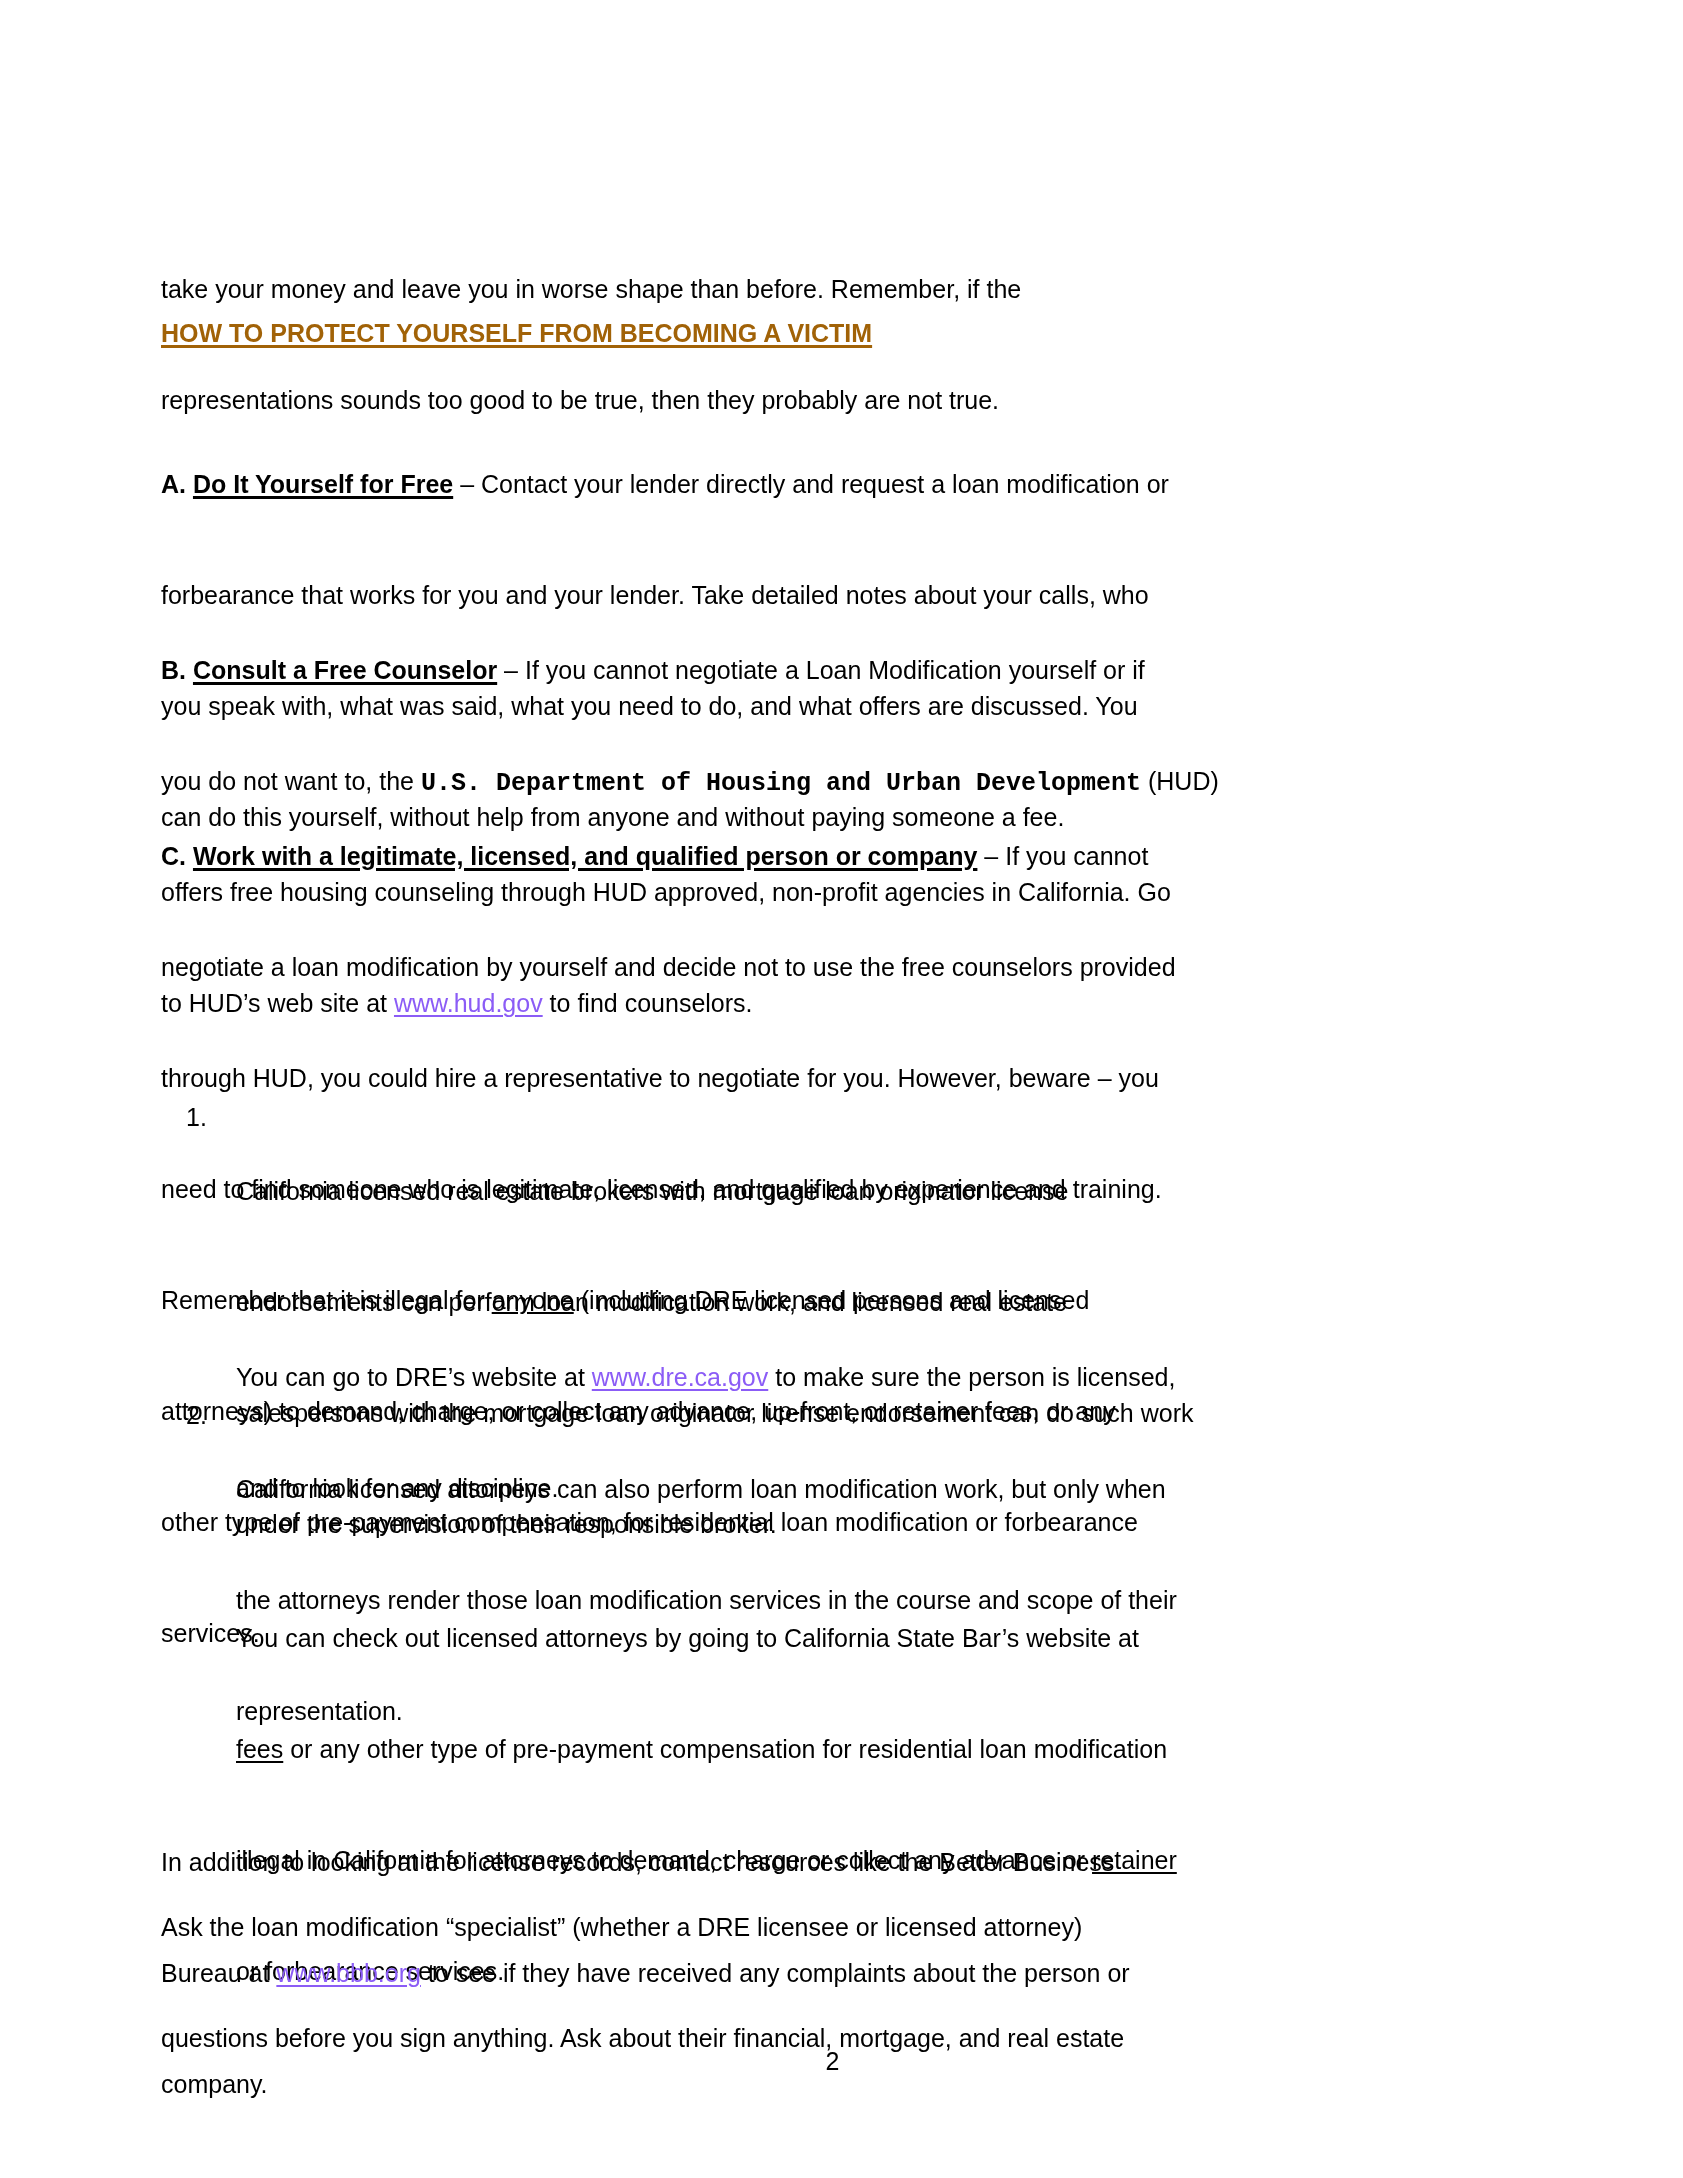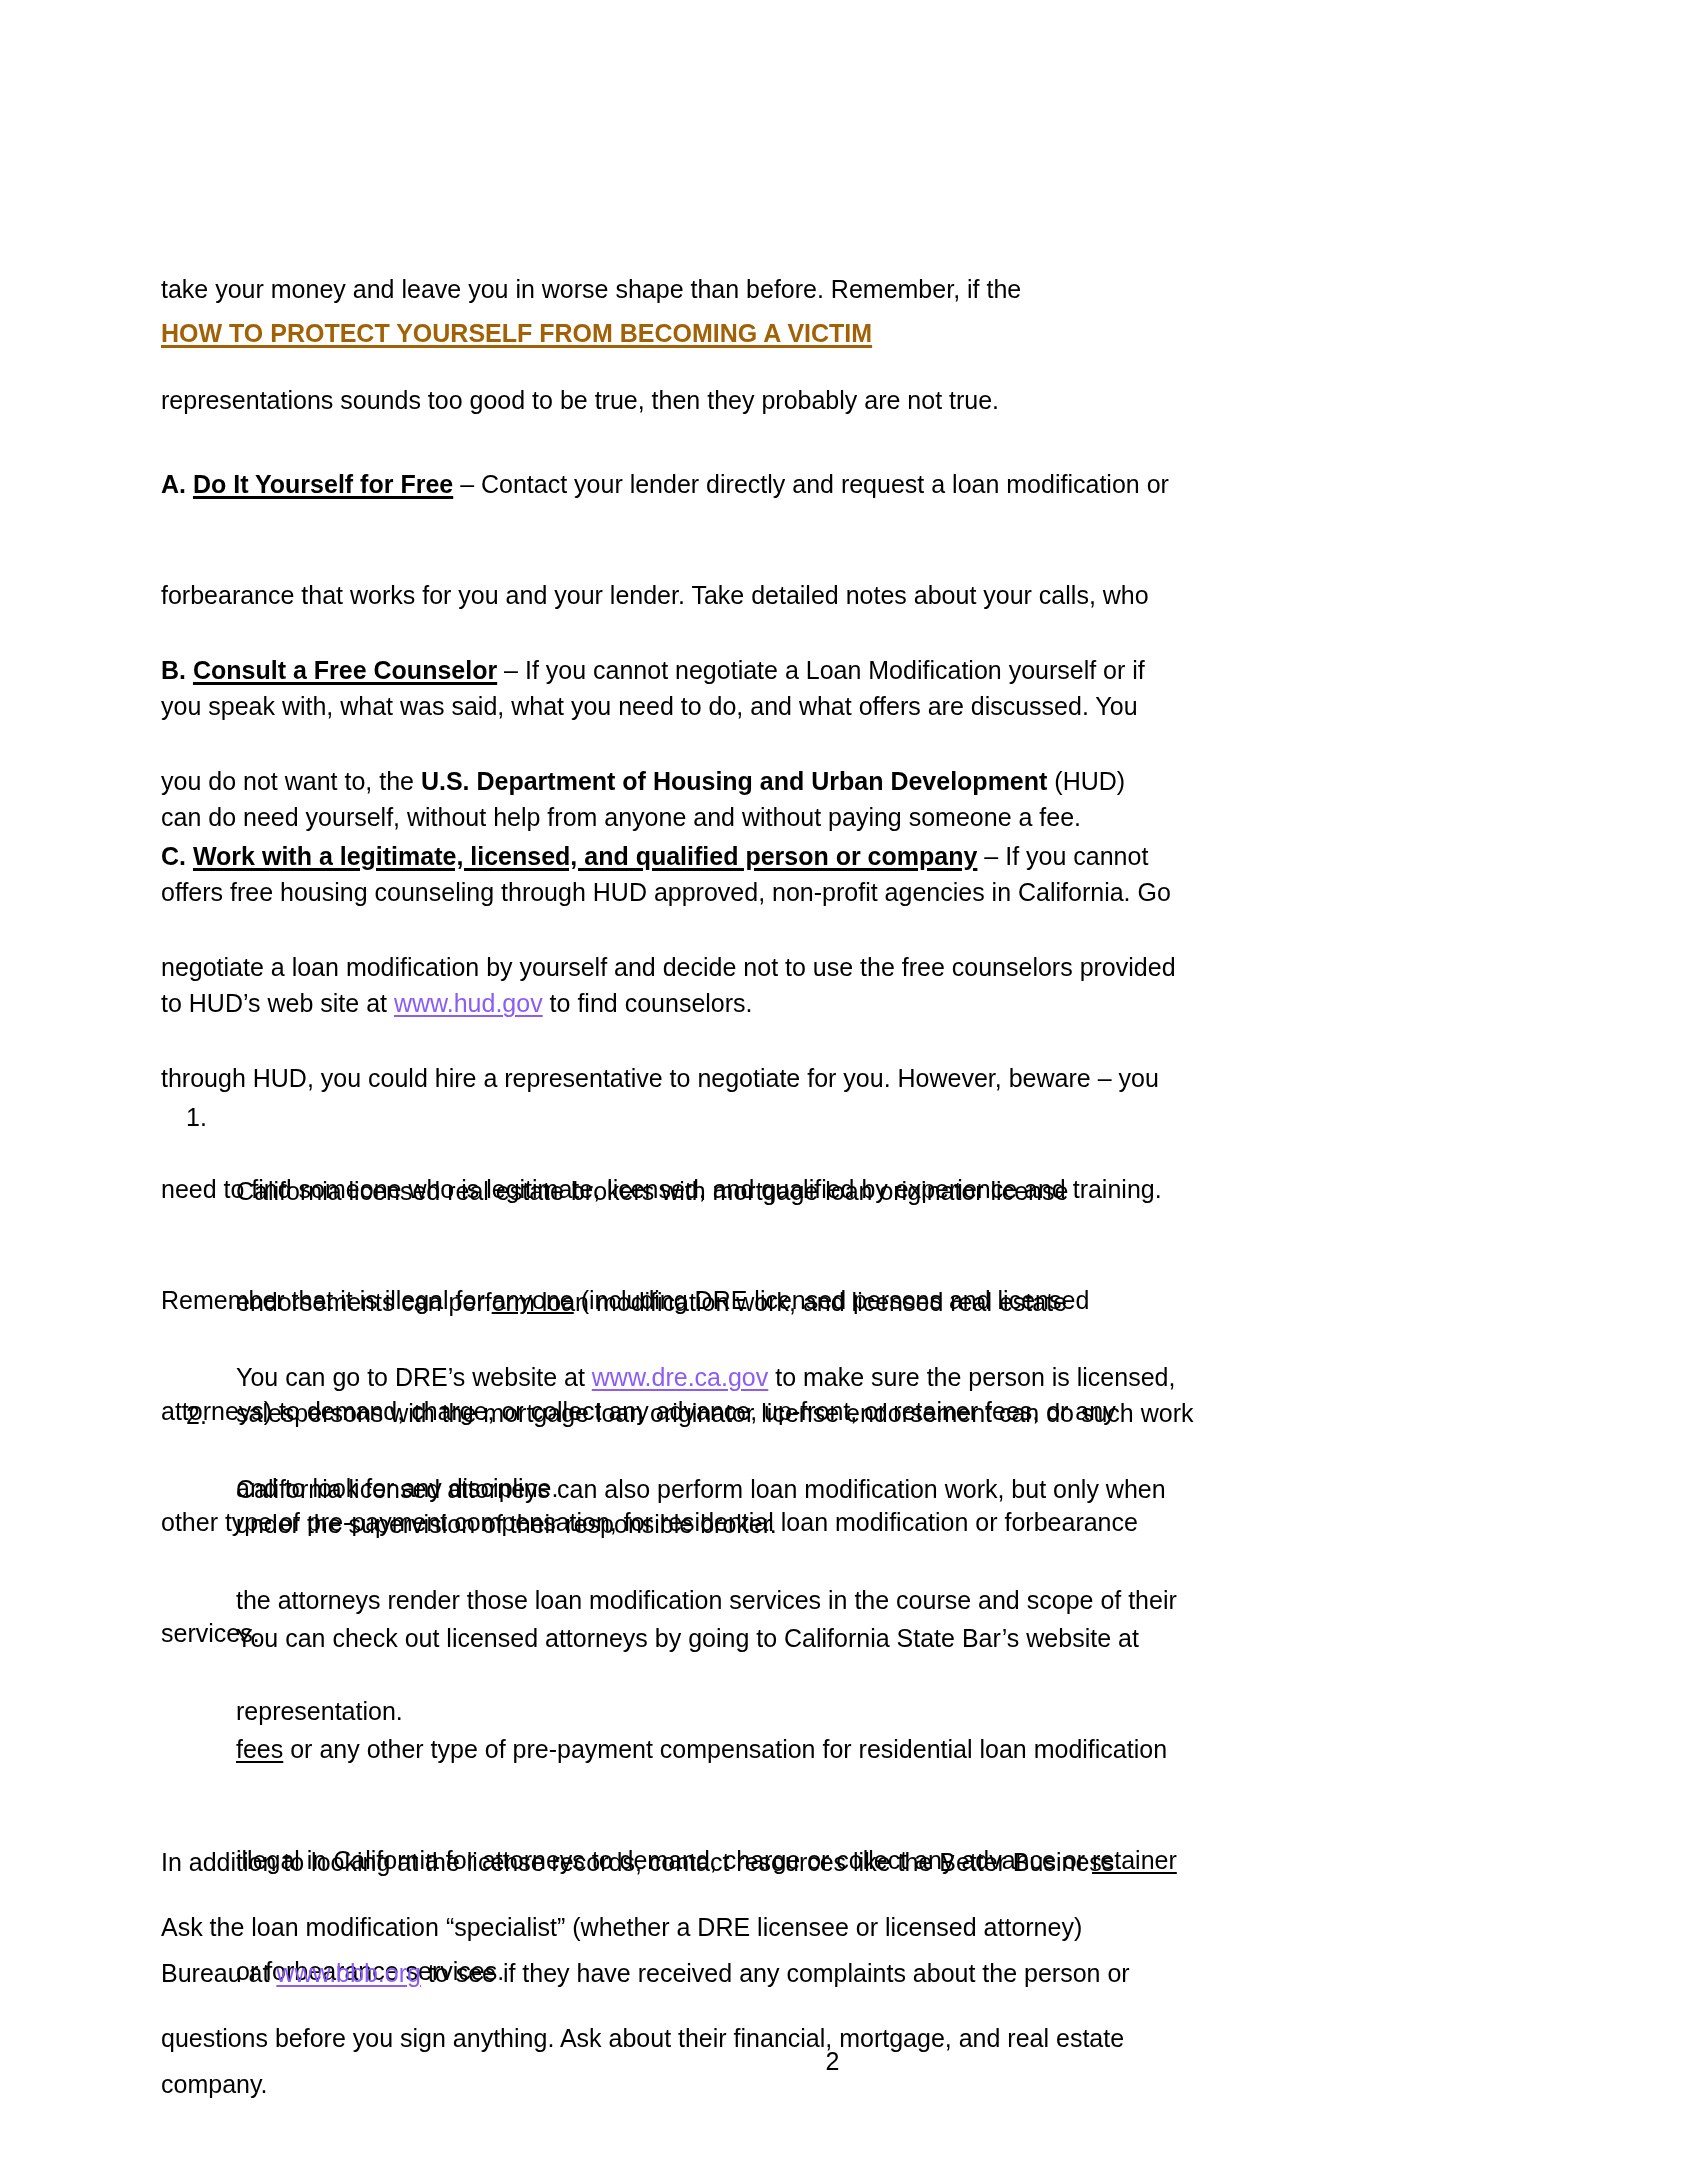--- a/index.html
+++ b/index.html
@@ -8,40 +8,40 @@
   .blk { position: absolute; left: 161px; font-size: 25px; line-height: 37px; white-space: pre; }
   .blk.indent { left: 236px; }
   .ln { display: block; height: 37px; }
   .heading { position: absolute; left: 161px; top: 315px; font-size: 25px; line-height: 37px;
              font-weight: bold; color: #a16207; text-decoration: underline; text-decoration-thickness: 3px;
              text-underline-offset: 3px; white-space: pre; }
   .lbl { font-weight: bold; }
   .ul { text-decoration: underline; text-decoration-thickness: 2px; text-underline-offset: 3px; }
   .lbl .ul { text-decoration-thickness: 3px; }
   a.link { color: #8b5cf6; text-decoration: underline; text-decoration-thickness: 2px; text-underline-offset: 3px; }
-  .b { font-weight: bold; }
+  .b { font-weight: bold; font-family: Liberation Mono, monospace; }
   .num { position: absolute; left: 186px; font-size: 25px; line-height: 37px; font-weight: normal; }
   .pagenum { position: absolute; left: 0; width: 1665px; text-align: center; top: 2043px;
              font-size: 25px; line-height: 37px; }
 </style>
 </head>
 <body>
 
 <div class="blk" style="top:197px;">
   <span class="ln">take your money and leave you in worse shape than before. Remember, if the</span>
   <span class="ln">representations sounds too good to be true, then they probably are not true.</span>
 </div>
 
 <div class="heading">HOW TO PROTECT YOURSELF FROM BECOMING A VICTIM</div>
 
 <div class="blk" style="top:392px;">
   <span class="ln"><span class="lbl"><span>A. </span><span class="ul">Do It Yourself for Free</span></span><span> – Contact your lender directly and request a loan modification or</span></span>
   <span class="ln">forbearance that works for you and your lender. Take detailed notes about your calls, who</span>
   <span class="ln">you speak with, what was said, what you need to do, and what offers are discussed. You</span>
-  <span class="ln">can do need yourself, without help from anyone and without paying someone a fee.</span>
+  <span class="ln">can do this yourself, without help from anyone and without paying someone a fee.</span>
 </div>
 
 <div class="blk" style="top:578px;">
   <span class="ln"><span class="lbl"><span>B. </span><span class="ul">Consult a Free Counselor</span></span><span> – If you cannot negotiate a Loan Modification yourself or if</span></span>
   <span class="ln"><span>you do not want to, the </span><span class="b">U.S. Department of Housing and Urban Development</span><span> (HUD)</span></span>
   <span class="ln">offers free housing counseling through HUD approved, non-profit agencies in California. Go</span>
   <span class="ln"><span>to HUD’s web site at </span><a class="link">www.hud.gov</a><span> to find counselors.</span></span>
 </div>
 
 <div class="blk" style="top:764px;">

